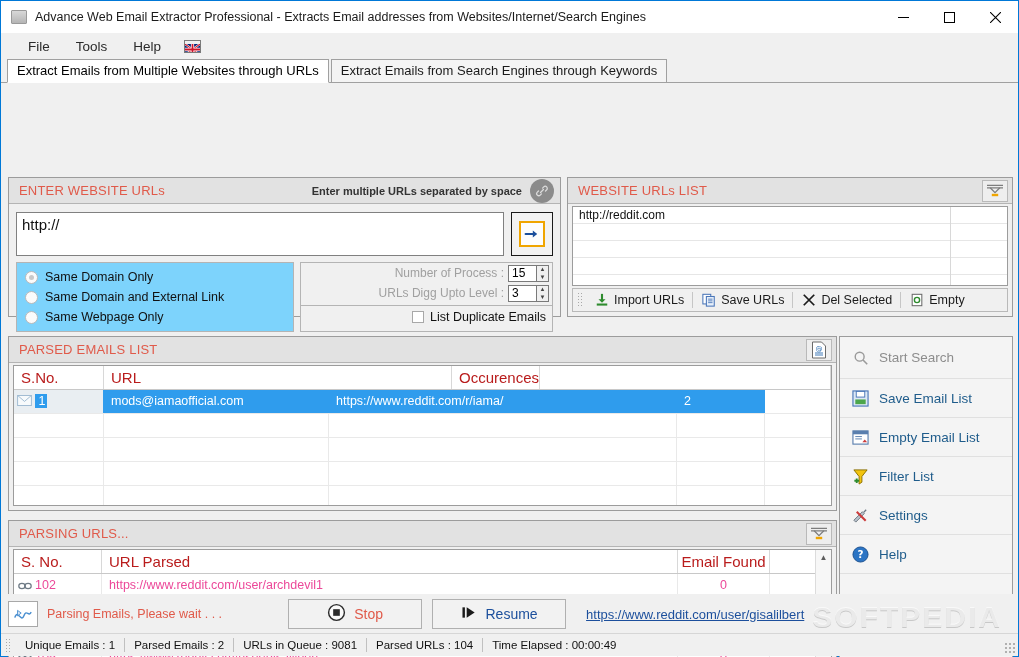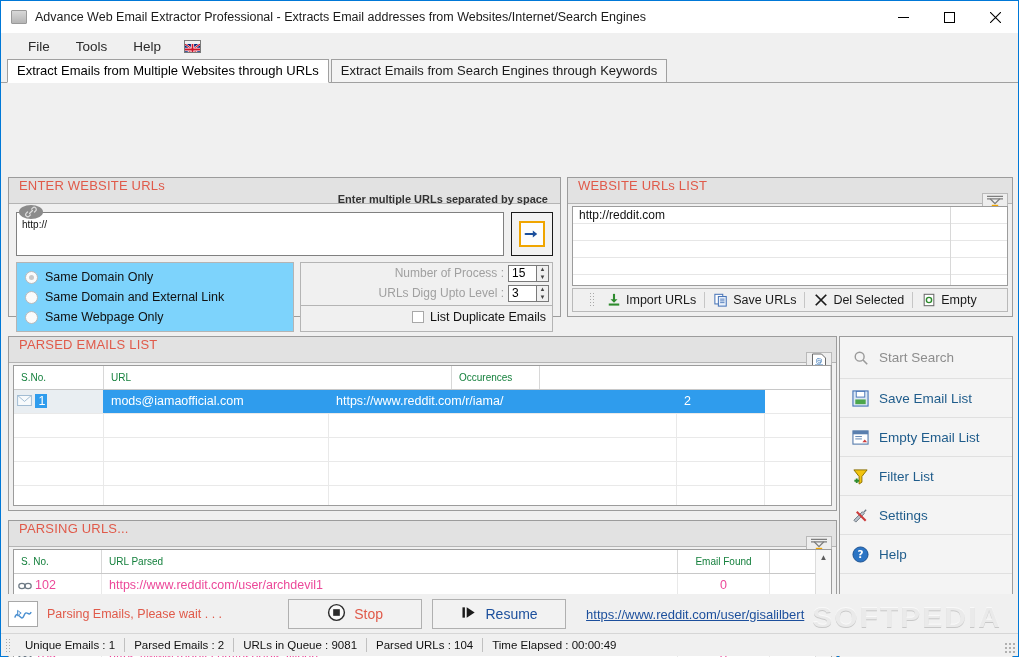--- a/index.html
+++ b/index.html
@@ -63,24 +63,24 @@
   .content{
     flex:1 1 auto;position:relative;background:#f0f0f0;
     border-top:none;
     padding:0;
   }
   .panel{
     position:absolute;box-sizing:border-box;
     border:1px solid #9c9c9c;background:#f0f0f0;
   }
   .panel-head{
-    height:25px;display:flex;align-items:flex-start;
+    height:25px;display:flex;align-items:center;
     background:#e2e2e2;
     border-bottom:1px solid #b4b4b4;
-    padding:0 4px 0 10px;position:relative;flex-direction:column;
+    padding:0 4px 0 10px;position:relative;
   }
   .panel-title{
     font-size:13px;color:#e05a4a;letter-spacing:.2px;white-space:nowrap;
   }
   .panel-hint{
     font-size:11px;color:#333;margin-left:auto;margin-right:8px;white-space:nowrap;font-weight:bold;padding-left:9px;
   }
   .hdr-icon{
     width:26px;height:22px;display:flex;align-items:center;justify-content:center;
     border:1px solid #b9b9b9;background:#eeeeee;box-sizing:border-box;
@@ -88,21 +88,21 @@
   .circ-icon{
     width:24px;height:24px;border-radius:50%;
     background:#8b8b8b;display:flex;align-items:center;justify-content:center;
     margin-right:2px;
   }
   
   #p-enter{left:7px;top:94px;width:553px;height:140px;}
   .url-row{display:flex;padding:8px 7px 0 7px;gap:7px;}
   .url-box{
     flex:1 1 auto;height:44px;background:#fff;border:1px solid #808080;
-    font-size:10px;color:#111;padding:3px 5px;box-sizing:border-box;
+    font-size:15px;color:#111;padding:3px 5px;box-sizing:border-box;
     outline:none;resize:none;font-family:"Liberation Sans",sans-serif;
     line-height:17px;
   }
   .go-btn{
     width:42px;height:44px;border:1px solid #1a1a1a;background:#f2f2f2;
     display:flex;align-items:center;justify-content:center;box-sizing:border-box;
   }
   .go-inner{
     width:26px;height:26px;border:2px solid #f0a500;background:#fdfdfd;
     display:flex;align-items:center;justify-content:center;box-sizing:border-box;
@@ -146,40 +146,40 @@
     position:absolute;left:4px;right:4px;top:28px;height:80px;
     background:#fff;border:1px solid #9c9c9c;box-sizing:border-box;display:flex;
   }
   .urllist-main{flex:1 1 auto;border-right:1px solid #d8d8d8;}
   .urllist-side{width:56px;flex:0 0 56px;}
   .ul-row{height:16px;border-bottom:1px solid #e6e6e6;font-size:12px;color:#111;padding-left:6px;line-height:16px;white-space:nowrap;overflow:hidden;}
   .ul-side-row{height:16px;border-bottom:1px solid #e6e6e6;}
   .list-toolbar{
     position:absolute;left:4px;right:4px;bottom:4px;height:24px;
     border:1px solid #b9b9b9;background:#f0f0f0;box-sizing:border-box;
-    display:flex;align-items:center;padding-left:16px;
+    display:flex;align-items:center;padding-left:4px;
   }
   .grip{width:5px;height:16px;margin-right:4px;
     background-image:radial-gradient(#a9a9a9 35%,transparent 36%);
     background-size:3px 3px;}
   .tb-btn{
     display:flex;align-items:center;height:22px;padding:0 8px;font-size:12.5px;
     color:#1b1b1b;white-space:nowrap;
   }
   .tb-sep{width:1px;height:16px;background:#c6c6c6;}
   .tb-ico{width:15px;height:15px;margin-right:5px;display:flex;align-items:center;justify-content:center;flex:0 0 15px;}
   
   #p-emails{left:7px;top:253px;width:829px;height:175px;}
   .grid{
     position:absolute;left:4px;right:4px;top:28px;bottom:4px;
     background:#fff;border:1px solid #9c9c9c;box-sizing:border-box;overflow:hidden;
   }
   .grid-head{display:flex;height:23px;border-bottom:1px solid #c8c8c8;background:#fff;}
   .gh{
-    font-size:10px;color:#15803d;line-height:23px;padding-left:7px;
+    font-size:15px;color:#b91c1c;line-height:23px;padding-left:7px;
     border-right:1px solid #d8d8d8;box-sizing:border-box;white-space:nowrap;overflow:hidden;
   }
   .grow{display:flex;height:23px;border-bottom:1px solid #e9e9e9;}
   .gc{
     font-size:12.5px;color:#ec4899;line-height:23px;padding-left:7px;
     border-right:1px solid #e9e9e9;box-sizing:border-box;white-space:nowrap;overflow:hidden;
   }
   .grow.sel .gc{background:#2f9ced;color:#fff;border-right-color:#2f9ced;}
   .grow.sel .gc.first{background:#e9eef2;}
   .mail-ico{width:15px;height:11px;display:inline-block;vertical-align:-1px;}

